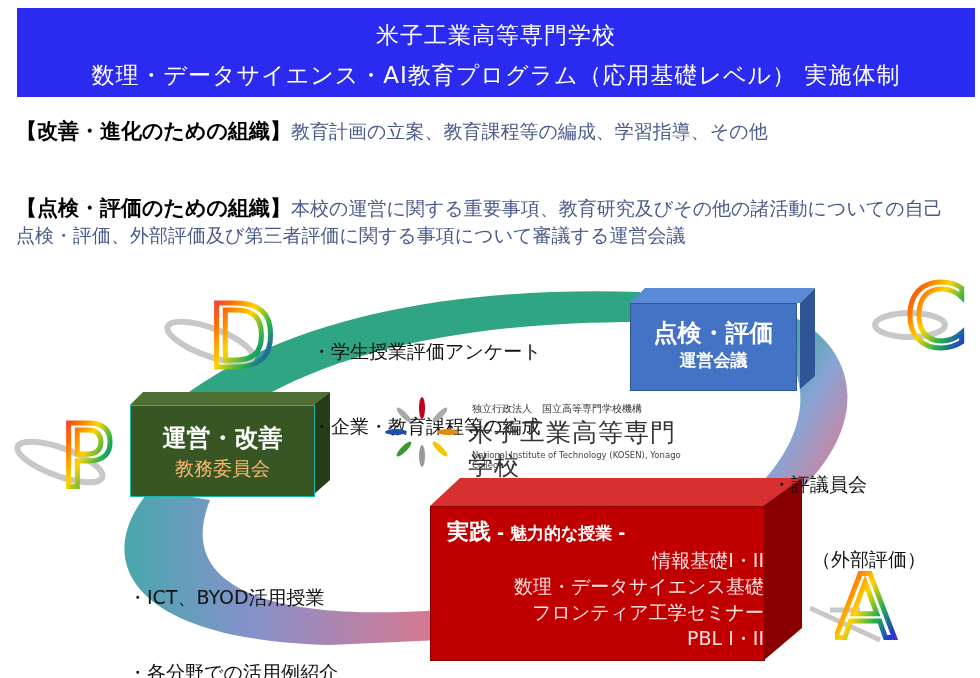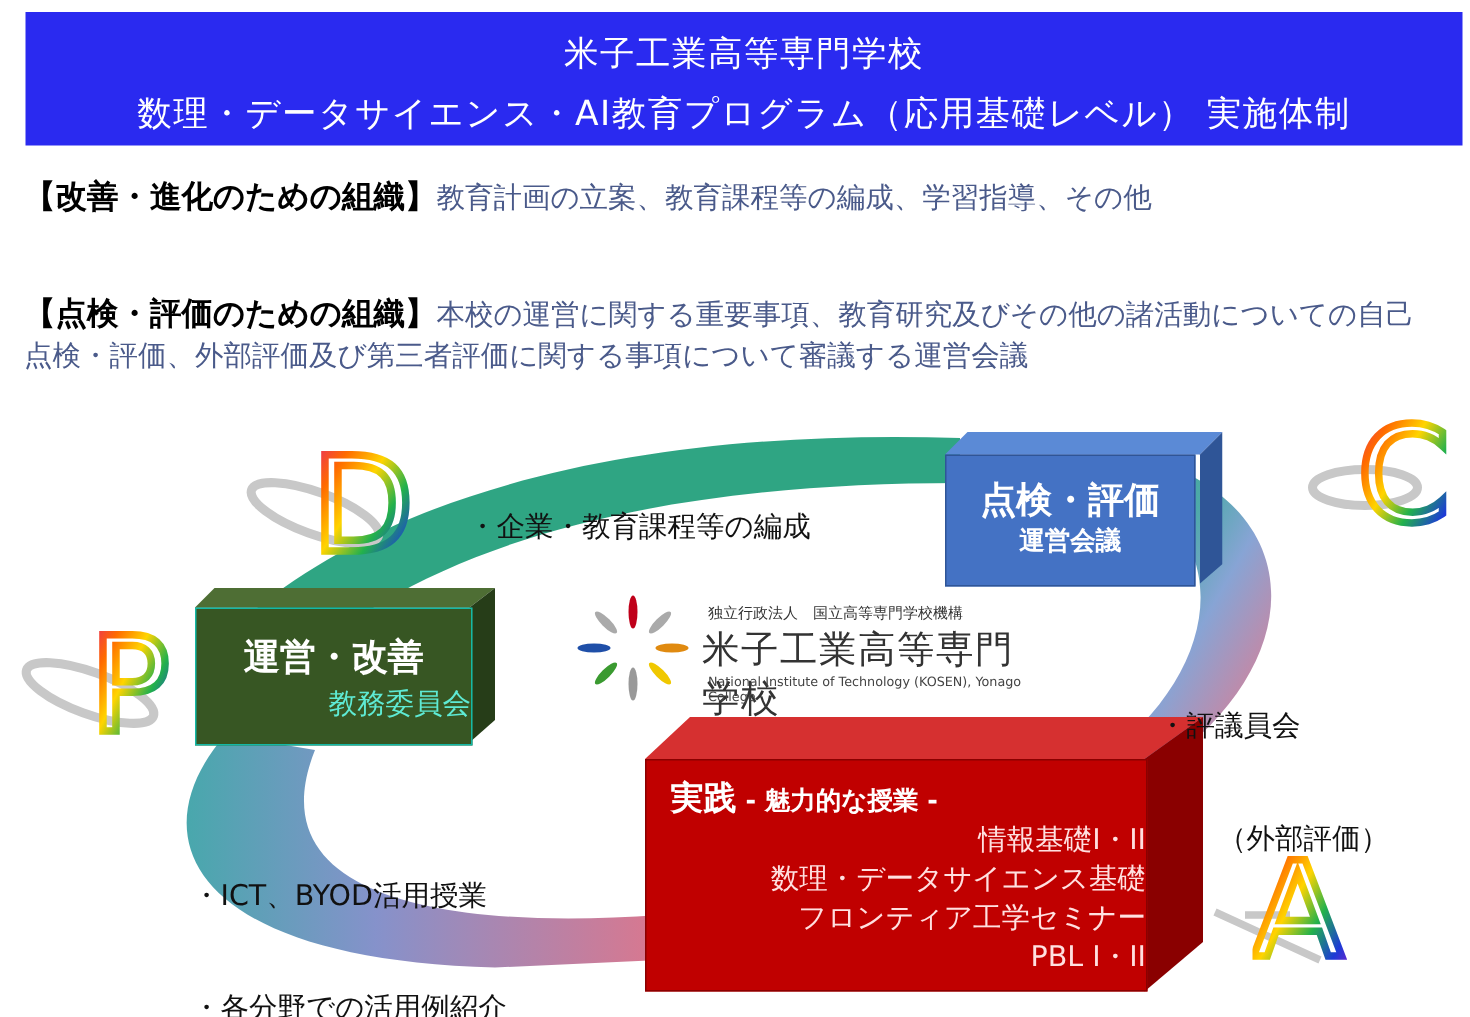--- a/index.html
+++ b/index.html
@@ -7,21 +7,21 @@
          font-family: "DejaVu Sans", "Liberation Sans", sans-serif; }
   .header { position: absolute; left: 17px; top: 8px; width: 958px; height: 89px;
             background: #2a2af0; color: #ffffff; text-align: center; }
   .header .t1 { position: absolute; left: 0; right: 0; top: 12px; font-size: 23px; letter-spacing: 1px; }
   .header .t2 { position: absolute; left: 0; right: 0; top: 52px; font-size: 23px; letter-spacing: 1px; }
 
   .org { position: absolute; left: 16px; color: #4a5a8a; font-size: 19px; line-height: 27px; }
   .org .lbl { color: #000; font-weight: bold; font-size: 21px; }
   .org1 { top: 118px; width: 930px; }
   .org1 .cont { padding-left: 22px; display: block; }
-  .org2 { top: 196px; width: 940px; }
+  .org2 { top: 196px; width: 940px; font-family: Liberation Mono, monospace; }
 
   svg.ring { position: absolute; left: 0; top: 0; }
 
   .box { position: absolute; color: #fff; text-align: center; }
   .box .face { position: absolute; }
   .box-check .face { left: 0; top: 15px; width: 165px; height: 86px; background: #4472c4; border: 1px solid #2f5597; }
   .box-check .top { position: absolute; left: 0; top: 0; }
   .box-do .face { left: 0; top: 13px; width: 183px; height: 90px; background: #375623; border: 1px solid #14b8a6; }
   .box-act .face { left: 0; top: 28px; width: 333px; height: 153px; background: #c00000; border: 1px solid #8a0000; }
 
@@ -120,21 +120,21 @@
   </div>
 </div>
 
 <div class="box box-do" style="left:130px;top:392px;width:200px;height:104px;">
   <svg class="top" style="position:absolute;left:0;top:0;" width="200" height="104">
     <polygon points="0,13 13,0 200,0 183,13" fill="#4e6e34"></polygon>
     <polygon points="183,13 200,0 200,88 183,103" fill="#263d18"></polygon>
   </svg>
   <div class="face">
     <div class="b-title" style="margin-top:16px;">運営・改善</div>
-    <div class="b-sub" style="color:#5eead4;margin-top:2px;text-align:right;">教務委員会</div>
+    <div class="b-sub" style="color:#fdba74;margin-top:2px;">教務委員会</div>
   </div>
 </div>
 
 <div class="box box-act" style="left:430px;top:478px;width:372px;height:185px;text-align:left;">
   <svg class="top" style="position:absolute;left:0;top:0;" width="372" height="185">
     <polygon points="0,28 30,0 372,0 333,28" fill="#d63030"></polygon>
     <polygon points="333,28 372,0 372,150 333,183" fill="#8a0000"></polygon>
   </svg>
   <div class="face">
     <div style="margin:10px 17px 0 16px;font-weight:bold;">
@@ -143,20 +143,21 @@
     <div style="margin-left:28px;font-size:19px;line-height:26px;color:#ffe0e0;text-align:right;">
       <div>情報基礎I・II</div>
       <div>数理・データサイエンス基礎</div>
       <div>フロンティア工学セミナー</div>
       <div>PBL I・II</div>
     </div>
   </div>
 </div>
 
 <div class="note" style="left:312px;top:289px;">
+  <div>・学生授業評価アンケート</div>
   <div>・企業・教育課程等の編成</div>
 </div>
 <div class="note" style="left:772px;top:422px;">
   <div>・評議員会</div>
   <div style="padding-left:40px;">（外部評価）</div>
 </div>
 <div class="note" style="left:128px;top:535px;">
   <div>・ICT、BYOD活用授業</div>
   <div>・各分野での活用例紹介</div>
   

